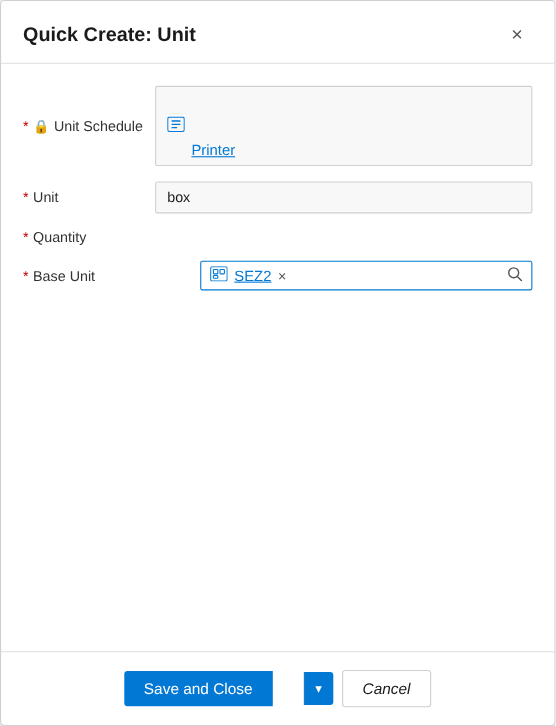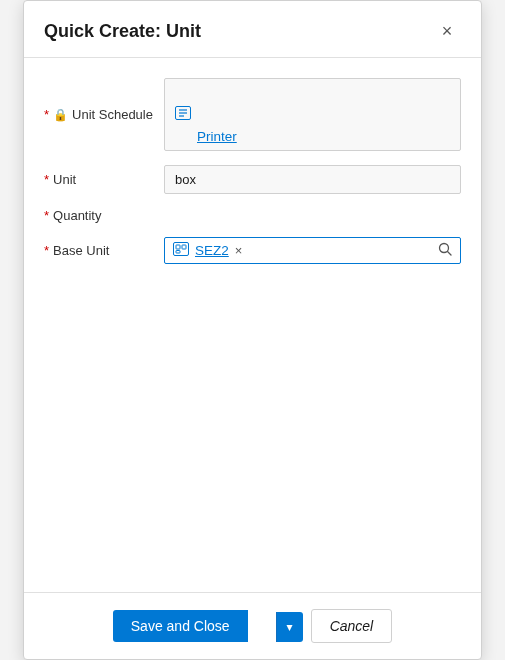--- a/index.html
+++ b/index.html
@@ -8,21 +8,21 @@
       background: #f3f3f3;
       display: flex;
       align-items: center;
       justify-content: center;
       min-height: 100vh;
     }
     .dialog {
       background: #ffffff;
       border: 1px solid #d0d0d0;
       border-radius: 4px;
-      width: 459px;
+      width: 505px;
       min-height: 660px;
       display: flex;
       flex-direction: column;
       box-shadow: 0 4px 16px rgba(0,0,0,0.15);
       position: relative;
     }
     .dialog-header {
       display: flex;
       align-items: center;
       justify-content: space-between;
@@ -102,20 +102,21 @@
       padding: 0;
       margin-top: 44px;
     }
     .base-unit-container {
       display: flex;
       align-items: center;
       border: 1.5px solid #0078d4;
       border-radius: 2px;
       background: #fff;
       padding: 4px 8px;
+      margin-left: 41px;
     }
     .base-unit-icon {
       color: #0078d4;
       margin-right: 6px;
       font-size: 14px;
     }
     .base-unit-tag {
       color: #0078d4;
       font-size: 13.5px;
       text-decoration: underline;
@@ -141,21 +142,21 @@
     .dialog-footer {
       display: flex;
       align-items: center;
       justify-content: center;
       padding: 16px 20px;
       border-top: 1px solid #e0e0e0;
       gap: 0;
     }
     .btn-save-group {
       display: flex;
-      align-items: flex-end;
+      align-items: center;
       gap: 28px;
     }
     .btn-save {
       background: #0078d4;
       color: #fff;
       border: none;
       padding: 8px 18px;
       font-size: 14px;
       font-weight: 500;
       cursor: pointer;

